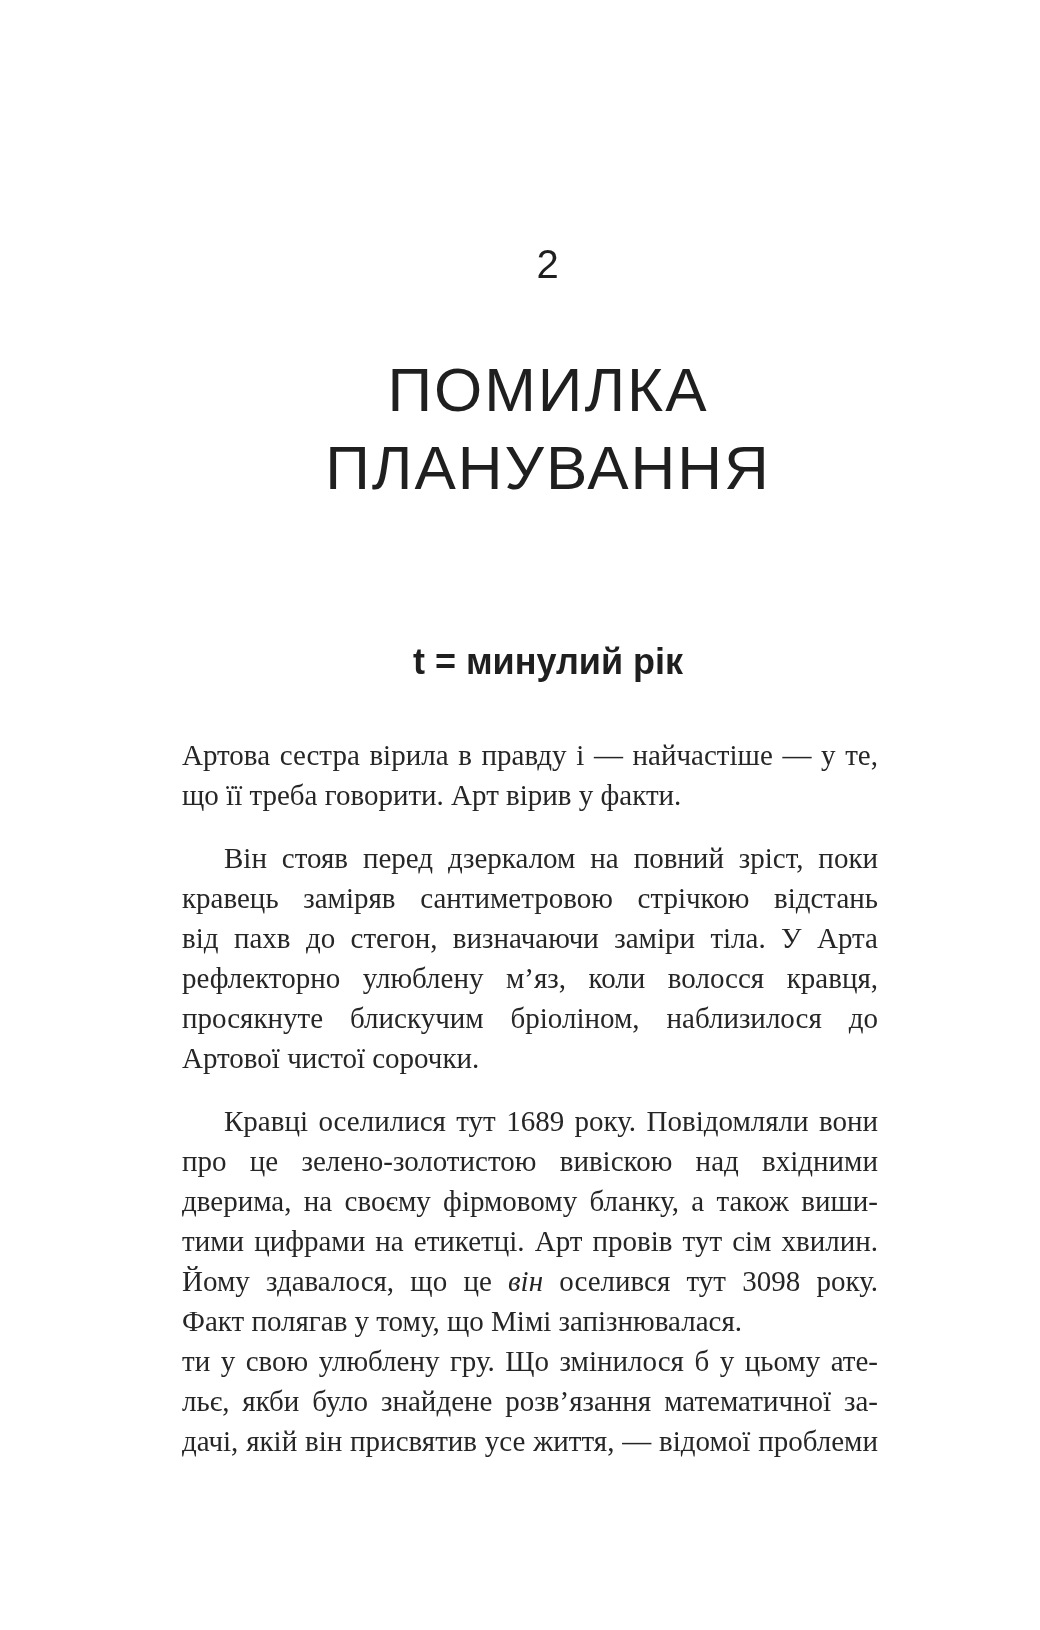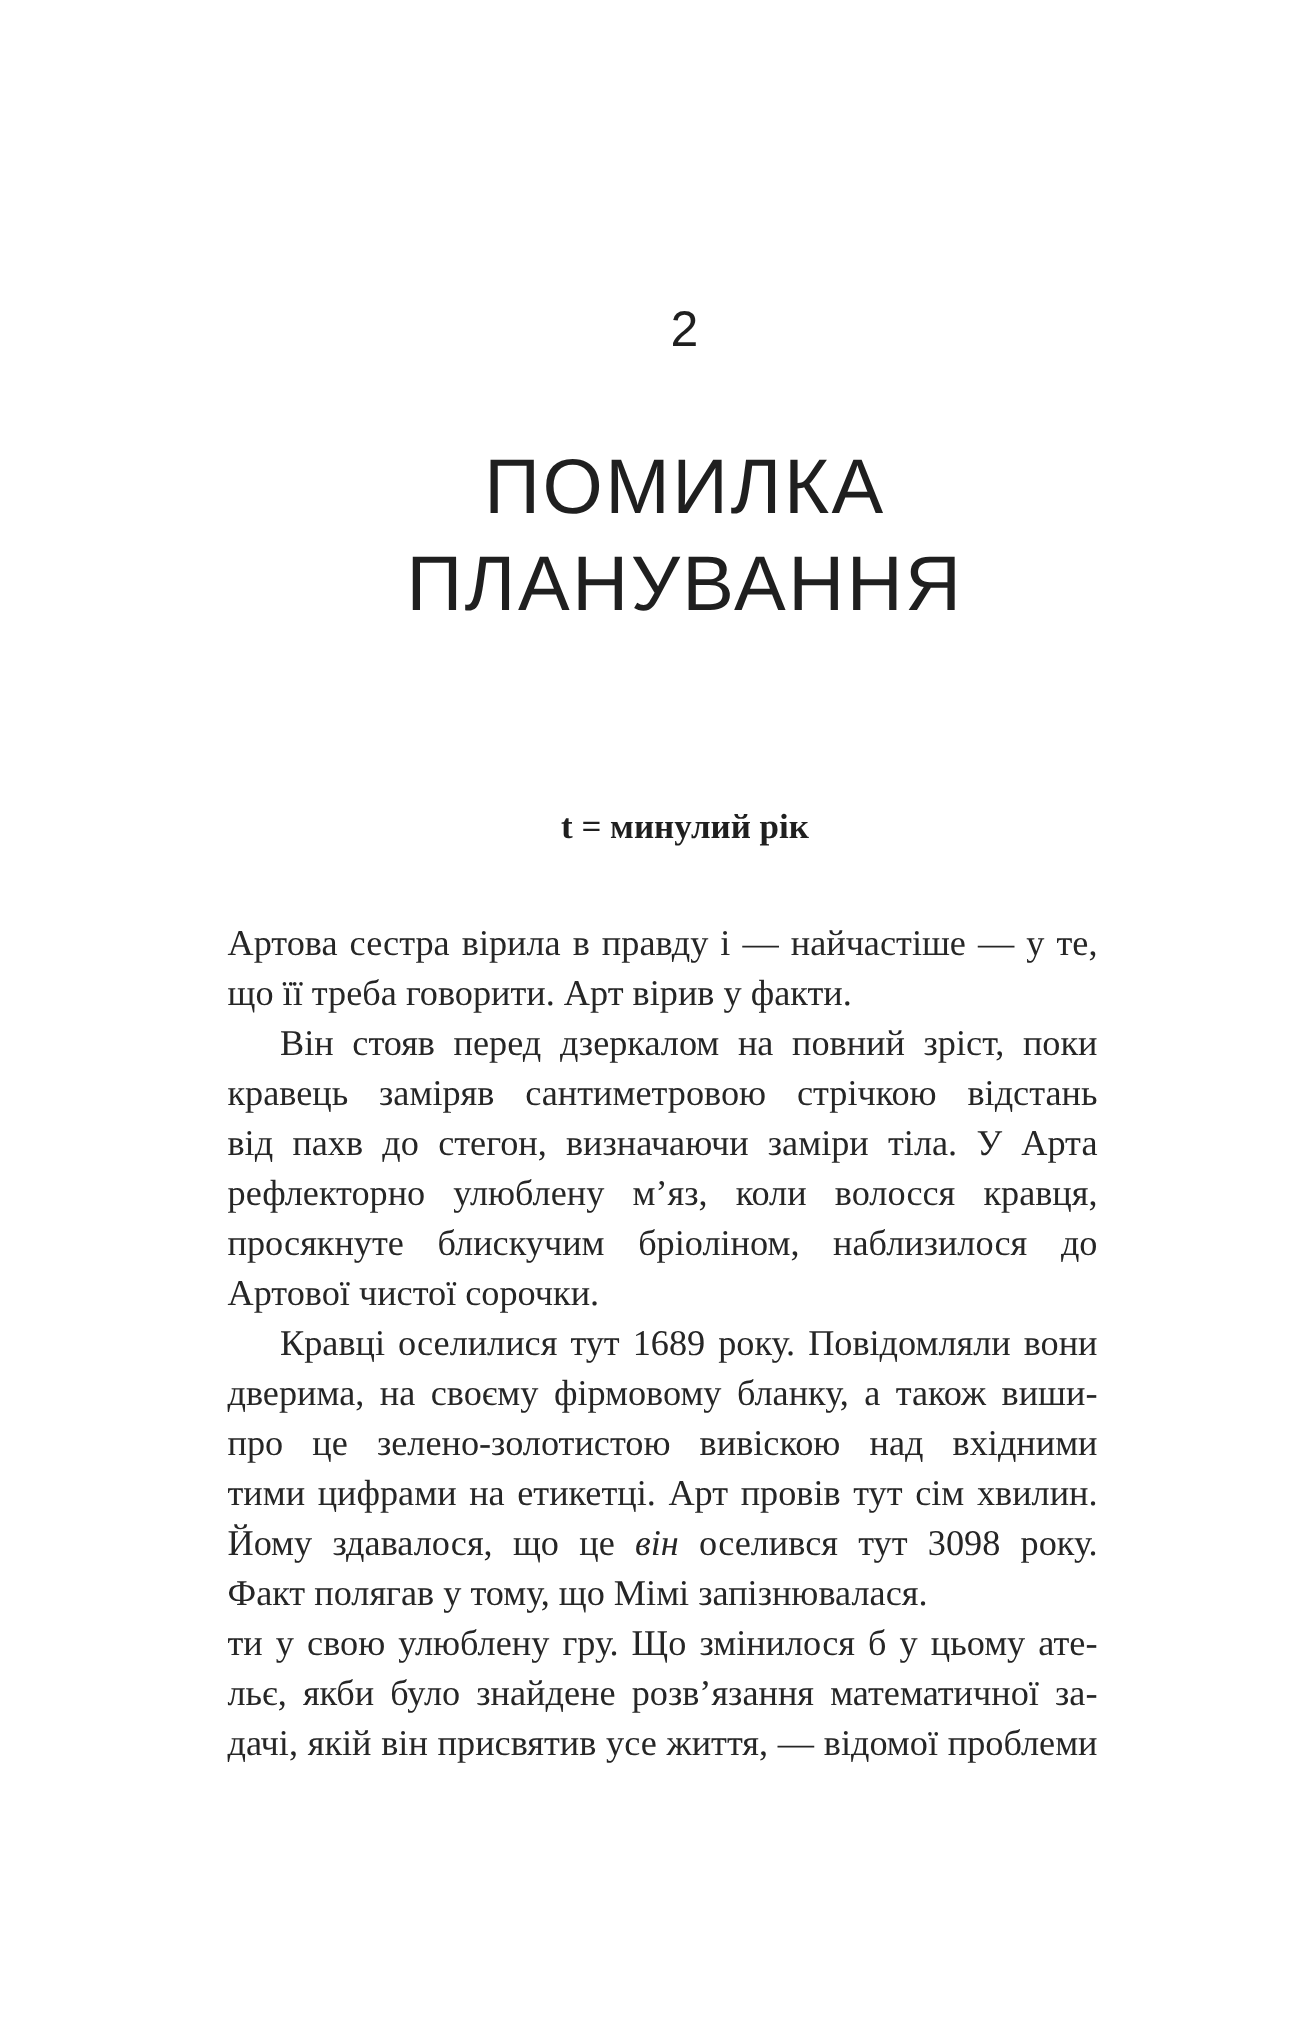--- a/index.html
+++ b/index.html
@@ -47,22 +47,22 @@
     letter-spacing: 2px;
     color: var(--heading, #1f1f1f);
   }
   .chapter-title .t-line { display: block; }
   .subtitle {
     position: absolute;
     top: 645px;
     left: 200px;
     width: 696px;
     text-align: center;
-    font-family: Liberation Serif, serif;
-    font-size: 28px;
+    font-family: Liberation Sans, sans-serif;
+    font-size: 36px;
     font-weight: 700;
     line-height: 34px;
     color: var(--heading, #1f1f1f);
   }
   .body-text {
     position: absolute;
     top: 735px;
     left: 182px;
     width: 696px;
     font-family: Liberation Serif, serif;
@@ -72,21 +72,21 @@
   }
   .paragraph { margin: 0; }
   .line {
     text-align: justify;
     text-align-last: justify;
   }
   .line.para-end {
     text-align: left;
     text-align-last: left;
   }
-  .line.indent { text-indent: 42px; }
+  .line.indent { text-indent: 42px; margin-top: 23px; }
   .line em { font-style: italic; margin-top: 36px; }
 </style>
 </head>
 <body>
 
 <div class="page">
   <div class="chapter-number">2</div>
 
   <h1 class="chapter-title">
     <span class="t-line">ПОМИЛКА</span>
@@ -103,22 +103,22 @@
       <div class="paragraph">
         <div class="line indent"><span>Він стояв перед дзеркалом на повний зріст, поки</span></div>
         <div class="line"><span>кравець заміряв сантиметровою стрічкою відстань</span></div>
         <div class="line"><span>від пахв до стегон, визначаючи заміри тіла. У Арта</span></div>
         <div class="line"><span>рефлекторно улюблену м’яз, коли волосся кравця,</span></div>
         <div class="line"><span>просякнуте блискучим бріоліном, наблизилося до</span></div>
         <div class="line para-end"><span>Артової чистої сорочки.</span></div>
       </div>
       <div class="paragraph">
         <div class="line indent"><span>Кравці оселилися тут 1689 року. Повідомляли вони</span></div>
+        <div class="line"><span>про це зелено-золотистою вивіскою над вхідними</span></div>
         <div class="line"><span>дверима, на своєму фірмовому бланку, а також виши-</span></div>
-        <div class="line"><span>про це зелено-золотистою вивіскою над вхідними</span></div>
         <div class="line"><span>тими цифрами на етикетці. Арт провів тут сім хвилин.</span></div>
         <div class="line"><span>Йому здавалося, що це </span><em>він</em><span> оселився тут 3098 року.</span></div>
         <div class="line para-end"><span>Факт полягав у тому, що Мімі запізнювалася.</span></div>
       </div>
       <div class="paragraph">
         <div class="line"><span>ти у свою улюблену гру. Що змінилося б у цьому ате-</span></div>
         <div class="line"><span>льє, якби було знайдене розв’язання математичної за-</span></div>
         <div class="line"><span>дачі, якій він присвятив усе життя, — відомої проблеми</span></div>
       </div>
     </main>

